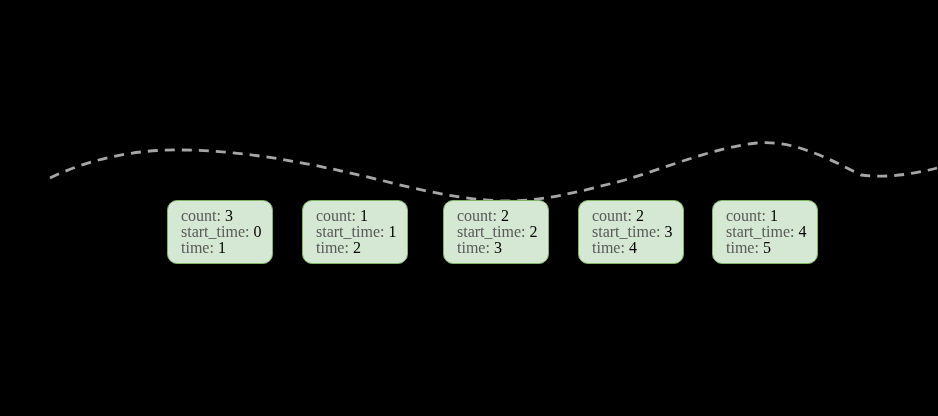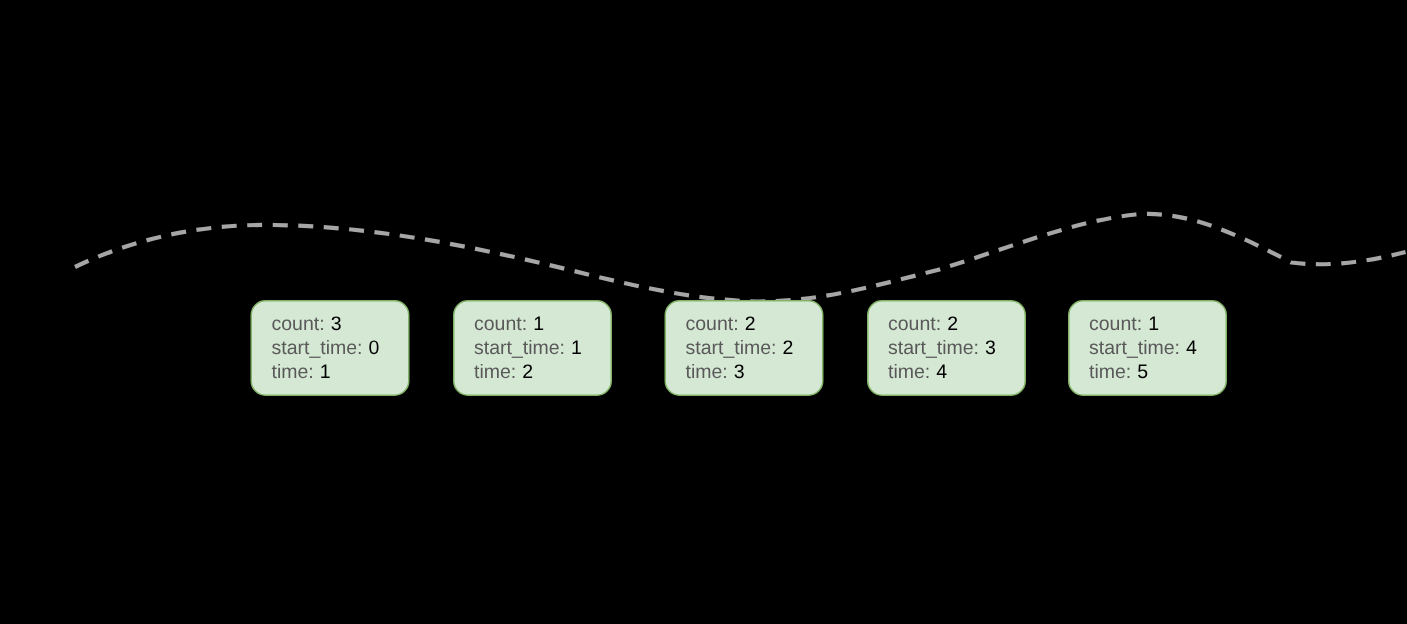--- a/index.html
+++ b/index.html
@@ -38,23 +38,24 @@
     background: var(--node-fill, #d5e8d4);
     border: 1px solid var(--node-border, #82b366);
     border-radius: 10px;
     display: flex;
     flex-direction: column;
     justify-content: center;
     padding-left: 13px;
     z-index: 2;
   }
   .node .nline {
-    font-size: 13px;
+    font-size: 16px;
     line-height: 16px;
     white-space: nowrap;
+    font-family: Liberation Serif, serif;
   }
   .node .key {
     color: var(--key-text, #595959);
   }
   .node .val {
     color: var(--value-text, #000000);
     margin-left: 4px;
   }
   .n1 { left: 167px; }
   .n2 { left: 302px; }

